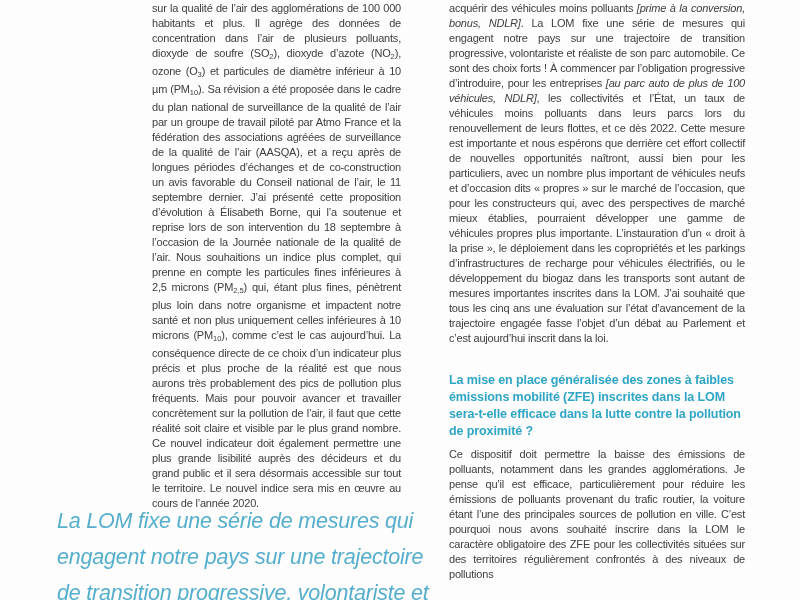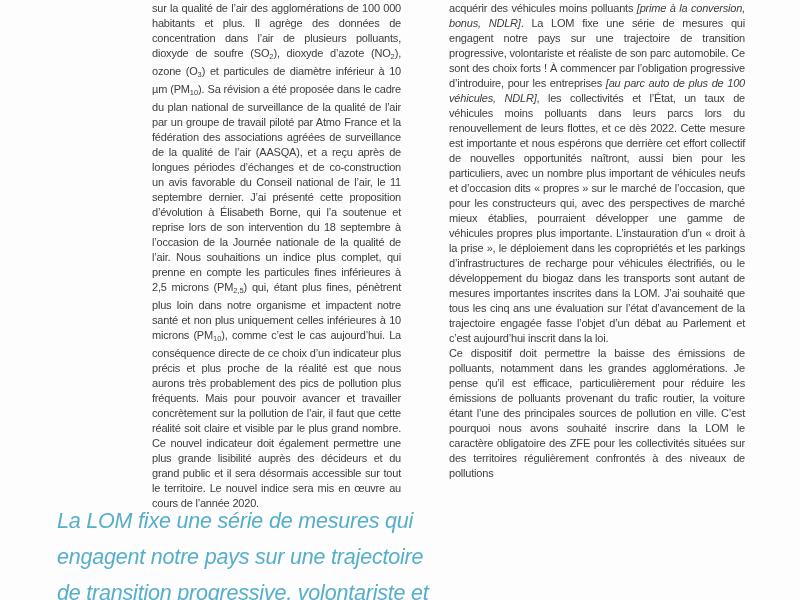--- a/index.html
+++ b/index.html
@@ -71,16 +71,17 @@
 <div class="page">
 
   <div class="col-left">
     <p class="body-text" lang="fr"><span>sur la qualité de l’air des agglomérations de 100 000 habitants et plus. Il agrège des données de concentration dans l’air de plusieurs polluants, dioxyde de soufre (SO</span><span class="seg-sub">2</span><span>), dioxyde d’azote (NO</span><span class="seg-sub">2</span><span>), ozone (O</span><span class="seg-sub">3</span><span>) et particules de diamètre inférieur à 10 µm (PM</span><span class="seg-sub">10</span><span>). Sa révision a été proposée dans le cadre du plan national de surveillance de la qualité de l’air par un groupe de travail piloté par Atmo France et la fédération des associations agréées de surveillance de la qualité de l’air (AASQA), et a reçu après de longues périodes d’échanges et de co-construction un avis favorable du Conseil national de l’air, le 11 septembre dernier. J’ai présenté cette proposition d’évolution à Élisabeth Borne, qui l’a soutenue et reprise lors de son intervention du 18 septembre à l’occasion de la Journée nationale de la qualité de l’air. Nous souhaitions un indice plus complet, qui prenne en compte les particules fines inférieures à 2,5 microns (PM</span><span class="seg-sub">2,5</span><span>) qui, étant plus fines, pénètrent plus loin dans notre organisme et impactent notre santé et non plus uniquement celles inférieures à 10 microns (PM</span><span class="seg-sub">10</span><span>), comme c’est le cas aujourd’hui. La conséquence directe de ce choix d’un indicateur plus précis et plus proche de la réalité est que nous aurons très probablement des pics de pollution plus fréquents. Mais pour pouvoir avancer et travailler concrètement sur la pollution de l’air, il faut que cette réalité soit claire et visible par le plus grand nombre. Ce nouvel indicateur doit également permettre une plus grande lisibilité auprès des décideurs et du grand public et il sera désormais accessible sur tout le territoire. Le nouvel indice sera mis en œuvre au cours de l’année 2020.</span></p>
   </div>
 
   <div class="pull-quote">La LOM fixe une série de mesures qui engagent notre pays sur une trajectoire de transition progressive, volontariste et</div>
 
   <div class="col-right">
     <p class="body-text" lang="fr"><span>acquérir des véhicules moins polluants </span><span class="seg-italic">[prime à la conversion, bonus, NDLR]</span><span>. La LOM fixe une série de mesures qui engagent notre pays sur une trajectoire de transition progressive, volontariste et réaliste de son parc automobile. Ce sont des choix forts ! À commencer par l’obligation progressive d’introduire, pour les entreprises </span><span class="seg-italic">[au parc auto de plus de 100 véhicules, NDLR]</span><span>, les collectivités et l’État, un taux de véhicules moins polluants dans leurs parcs lors du renouvellement de leurs flottes, et ce dès 2022. Cette mesure est importante et nous espérons que derrière cet effort collectif de nouvelles opportunités naîtront, aussi bien pour les particuliers, avec un nombre plus important de véhicules neufs et d’occasion dits « propres » sur le marché de l’occasion, que pour les constructeurs qui, avec des perspectives de marché mieux établies, pourraient développer une gamme de véhicules propres plus importante. L’instauration d’un « droit à la prise », le déploiement dans les copropriétés et les parkings d’infrastructures de recharge pour véhicules électrifiés, ou le développement du biogaz dans les transports sont autant de mesures importantes inscrites dans la LOM. J’ai souhaité que tous les cinq ans une évaluation sur l’état d’avancement de la trajectoire engagée fasse l’objet d’un débat au Parlement et c’est aujourd’hui inscrit dans la loi.</span></p>
+    <h2 class="question-heading">La mise en place généralisée des zones à faibles émissions mobilité (ZFE) inscrites dans la LOM sera-t-elle efficace dans la lutte contre la pollution de proximité ?</h2>
     <p class="body-text" lang="fr">Ce dispositif doit permettre la baisse des émissions de polluants, notamment dans les grandes agglomérations. Je pense qu’il est efficace, particulièrement pour réduire les émissions de polluants provenant du trafic routier, la voiture étant l’une des principales sources de pollution en ville. C’est pourquoi nous avons souhaité inscrire dans la LOM le caractère obligatoire des ZFE pour les collectivités situées sur des territoires régulièrement confrontés à des niveaux de pollutions</p>
   </div>
 
 </div>
 
 </body></html>

